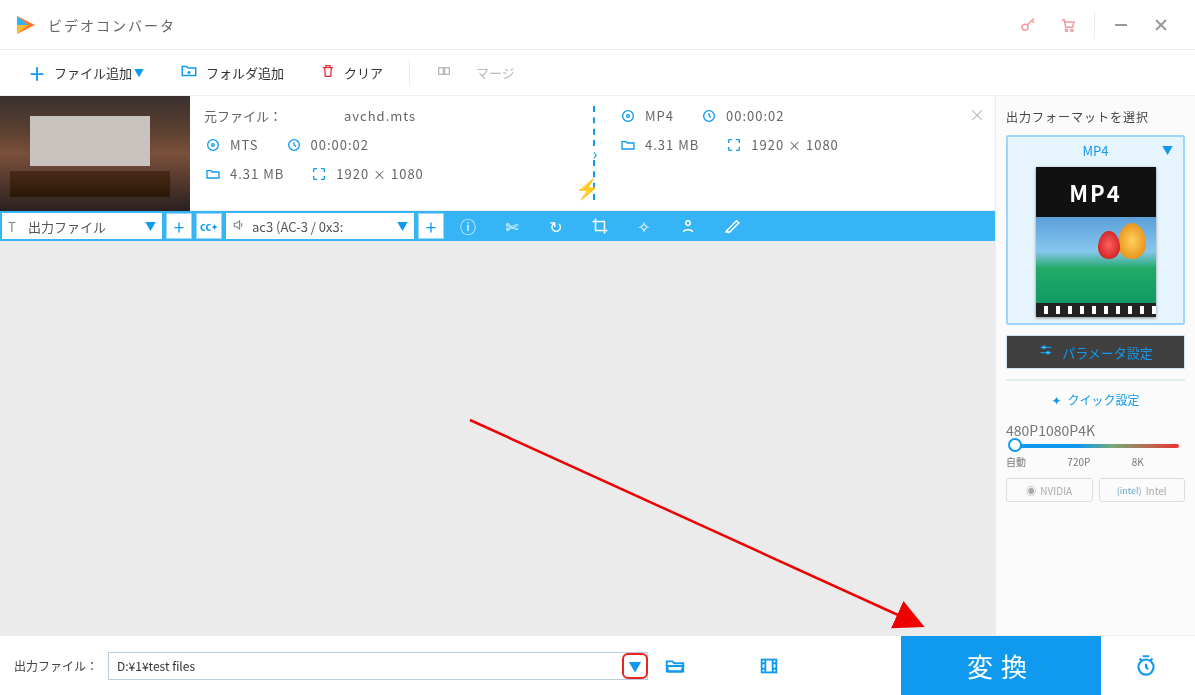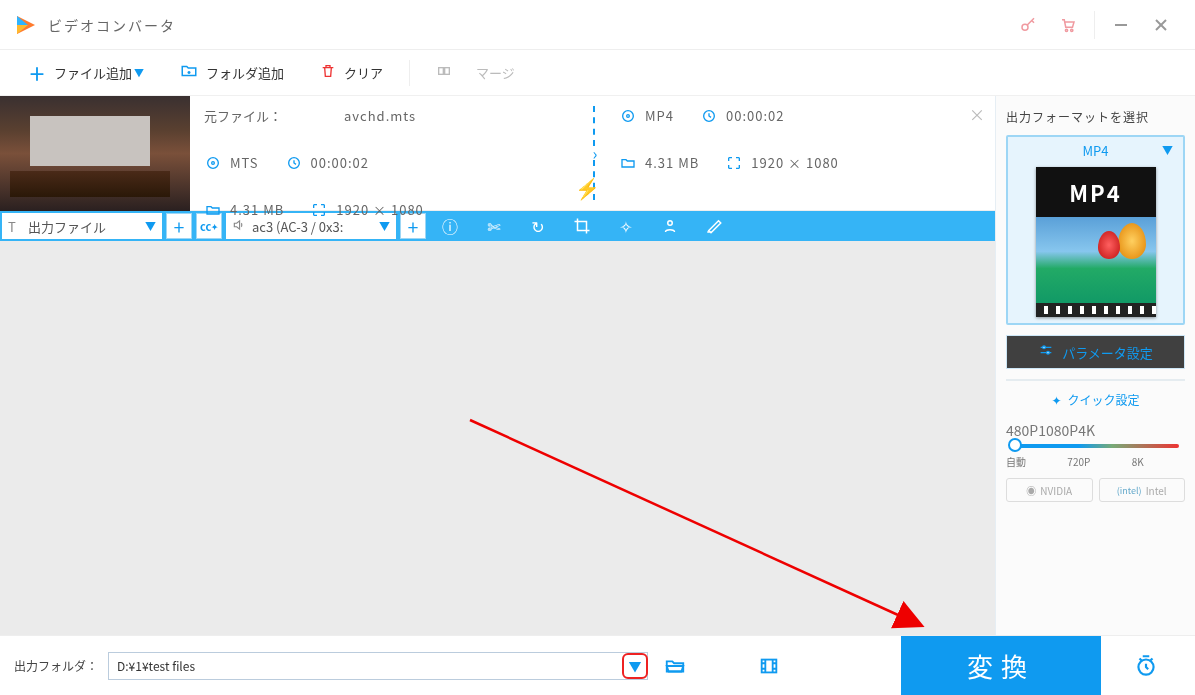--- a/index.html
+++ b/index.html
@@ -25,41 +25,41 @@
   
   .main{display:flex;height:calc(695px - 50px - 46px - 60px);}
   .left{flex:1; display:flex; flex-direction:column; background:#ebebeb; position:relative;}
   .right{width:200px; background:#fbfbfb; border-left:1px solid #e6eef4; padding:12px 10px; display:flex; flex-direction:column; gap:10px;}
   
   .file-row{background:#fff; height:115px; display:flex; border-bottom:1px solid #eee;}
   .thumb{width:190px; height:115px; background:#000 linear-gradient(#3a3030 0%,#5a4030 30%,#7a503a 50%,#2a2020 100%); position:relative;}
   .thumb::before{content:"";position:absolute;left:30px;top:20px;width:120px;height:50px;background:#c8c3bf;}
   .thumb::after{content:"";position:absolute;left:10px;bottom:14px;width:160px;height:26px;background:linear-gradient(#4a2a18,#2a1808);}
   .fileinfo{flex:1;display:flex;position:relative;}
-  .col{padding:10px 14px;display:flex;flex-direction:column;gap:28px;}
+  .col{padding:10px 14px;display:flex;flex-direction:column;gap:10px;}
   .col.left-col{width:395px;}
   .col.right-col{flex:1;}
   .row-line{display:flex;align-items:center;gap:26px;color:#666;}
   .row-line .lbl{display:flex;align-items:center;gap:8px;letter-spacing:1px;}
   .ico{width:18px;height:18px;display:inline-flex;align-items:center;justify-content:center;color:#0f9af0;}
   .arrow-sep{width:20px;display:flex;flex-direction:column;align-items:center;justify-content:center;position:relative;}
   .arrow-sep::before,.arrow-sep::after{content:"";position:absolute;left:8px;width:0;border-left:2px dashed #0f9af0;}
   .arrow-sep::before{top:10px;height:40px;}
   .arrow-sep::after{bottom:10px;height:40px;}
   .arrow-sep .chev{color:#0f9af0;font-size:16px;}
   .bolt{position:absolute;left:385px;bottom:8px;color:#ff8a00;font-size:20px;}
   .closex{position:absolute;right:10px;top:6px;color:#bbb;cursor:pointer;font-size:16px;}
   .editpen{color:#0f9af0;cursor:pointer;margin-left:6px;}
   
   .editbar{height:30px;background:#35b4f6;display:flex;align-items:center;}
   .sub-drop{background:#fff;height:26px;margin:0 2px;display:flex;align-items:center;padding:0 6px;color:#555;gap:6px;}
   .sub-drop .dt{width:14px;color:#888;}
   .sub-drop .dd{color:#0f9af0;font-size:11px;margin-left:auto;}
   .sub-drop.lang{width:160px;}
-  .sub-drop.audio{width:170px;}
+  .sub-drop.audio{width:188px;}
   .sq-btn{width:26px;height:26px;margin:0 2px;background:#fff;color:#0f9af0;display:flex;align-items:center;justify-content:center;cursor:pointer;font-weight:bold;border:1px solid #9dd6f5;}
   .edit-icon{width:44px;height:30px;display:flex;align-items:center;justify-content:center;color:#fff;cursor:pointer;font-size:16px;}
   
   .rp-title{color:#444;font-size:12px;text-align:left;letter-spacing:1px;}
   .fmt-card{border:2px solid #9dd6f5;background:#e6f4fd;border-radius:2px;padding-bottom:6px;}
   .fmt-head{height:26px;display:flex;align-items:center;justify-content:center;color:#0f9af0;gap:8px;position:relative;}
   .fmt-head .dd{position:absolute;right:10px;color:#0f9af0;font-size:11px;}
   .fmt-img{margin:4px auto 0;width:120px;height:150px;background:#fff;box-shadow:0 1px 3px rgba(0,0,0,.4);display:flex;flex-direction:column;}
   .fmt-img .top{height:50px;background:#111;color:#fff;font-weight:bold;font-size:22px;display:flex;align-items:center;justify-content:center;letter-spacing:2px;}
   .fmt-img .mid{flex:1;background:linear-gradient(#5aa0d8,#87c6ee 40%,#2a6 60%,#196 100%);position:relative;}
@@ -349,21 +349,21 @@
         </div>
       <div class="hw-badge">
           <span style="color:#6ac;font-size:9px;">(intel)</span>
           <span>Intel</span>
         </div>
     </div>
   </div>
 </div>
 
 <div class="bottombar">
-  <span class="out-label">出力フォルダ：</span>
+  <span class="out-label">出力ファイル：</span>
   <div class="out-box">
     <input class="out-input" value="D:¥1¥test files" style="">
     <div class="out-dd">▼</div>
   </div>
   <div class="bot-ico">
       <svg width="22" height="22" viewBox="0 0 24 24" fill="none" stroke="currentColor" stroke-width="2">
         <path d="M3 7h6l2 2h10v9H3z"></path>
         <path d="M3 12h18l-2 6H5z"></path>
       </svg>
     </div>

